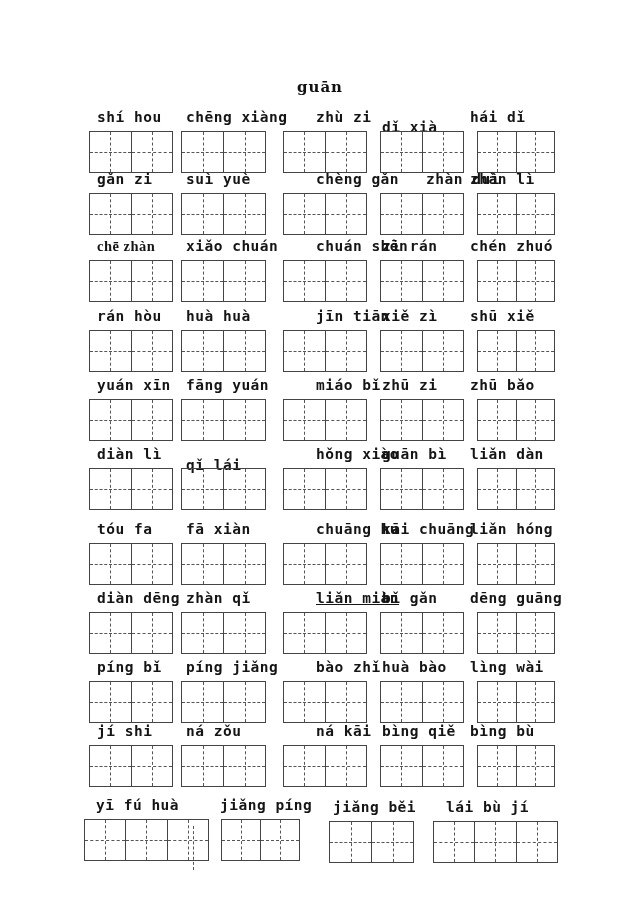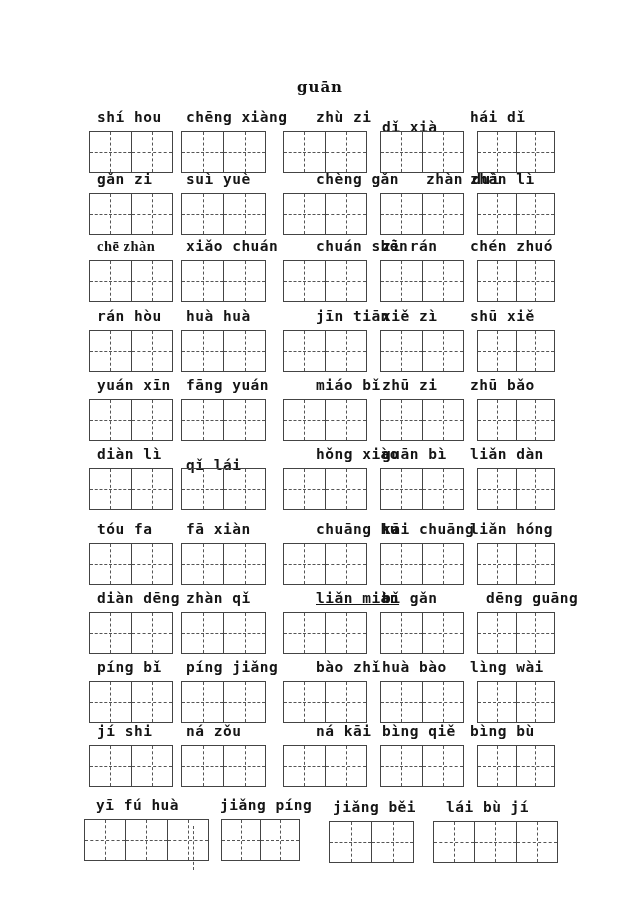--- a/index.html
+++ b/index.html
@@ -229,21 +229,21 @@
     <div class="pinyin" style="left: 316px; top: 590px; text-decoration: underline;">liǎn miàn</div>
     <div class="box" style="left: 283px; top: 612px; width: 84px; height: 42px;">
       <div class="cell"></div>
       <div class="cell"></div>
     </div>
     <div class="pinyin" style="left: 382px; top: 590px;">bǐ gǎn</div>
     <div class="box" style="left: 380px; top: 612px; width: 84px; height: 42px;">
       <div class="cell"></div>
       <div class="cell"></div>
     </div>
-    <div class="pinyin" style="left: 470px; top: 590px; margin-left: 16px;">dēng guāng</div>
+    <div class="pinyin" style="left: 470px; top: 590px;">dēng guāng</div>
     <div class="box" style="left: 477px; top: 612px; width: 78px; height: 42px;">
       <div class="cell"></div>
       <div class="cell"></div>
     </div>
     <div class="pinyin" style="left: 97px; top: 659px;">píng bǐ</div>
     <div class="box" style="left: 89px; top: 681px; width: 84px; height: 42px;">
       <div class="cell"></div>
       <div class="cell"></div>
     </div>
     <div class="pinyin" style="left: 186px; top: 659px;">píng jiǎng</div>

